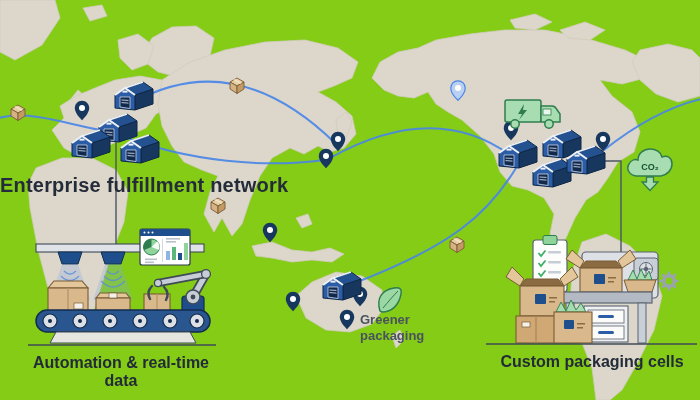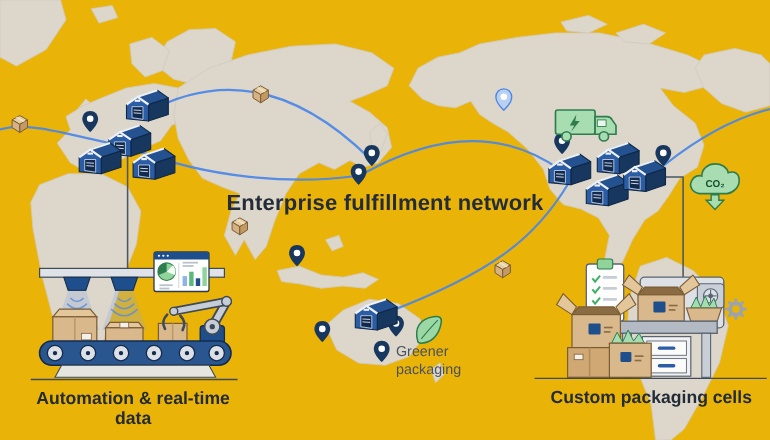--- a/index.html
+++ b/index.html
@@ -1,24 +1,24 @@
 <!DOCTYPE html>
 <html><head>
 <meta charset="utf-8">
 <style>
   html,body{margin:0;padding:0;background:#e8e6e1;}
-  .stage{position:relative;width:700px;height:400px;background:#eab308;overflow:hidden;
+  .stage{position:relative;width:700px;height:400px;background:#84cc16;overflow:hidden;
          font-family:"Liberation Sans",sans-serif;}
   .stage svg{position:absolute;left:0;top:0;}
-  .title{position:absolute;left:0;right:0;top:174px;text-align:center;color:#232c38;
+  .title{position:absolute;left:0;right:0;top:174px;text-align:left;color:#232c38;
          font-size:20px;font-weight:600;line-height:23px;letter-spacing:.2px;}
   .caption{position:absolute;color:#222b37;font-size:16px;font-weight:600;text-align:center;}
   .caption.left{left:20px;top:354px;width:202px;}
   .caption.right{left:486px;top:353px;width:212px;}
-  .greener{position:absolute;left:360px;top:312px;color:#49525f;font-size:13px;line-height:16px;}
+  .greener{position:absolute;left:360px;top:312px;color:#49525f;font-size:13px;line-height:16px;font-weight:bold;}
 </style>
 </head>
 <body>
 
 <div class="stage">
 
 <svg width="700" height="400" viewBox="0 0 700 400">
   <defs>
     <symbol id="parcel" viewBox="0 0 16 17" overflow="visible">
       <polygon points="1,5 8,1 15,5 8,9" fill="#e6cda2" stroke="#7a5c35" stroke-width="0.9"></polygon>

